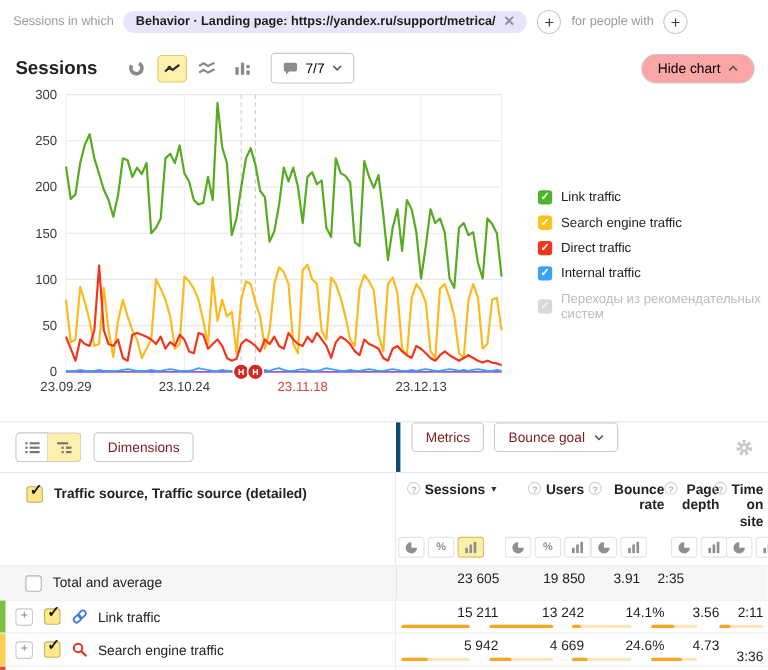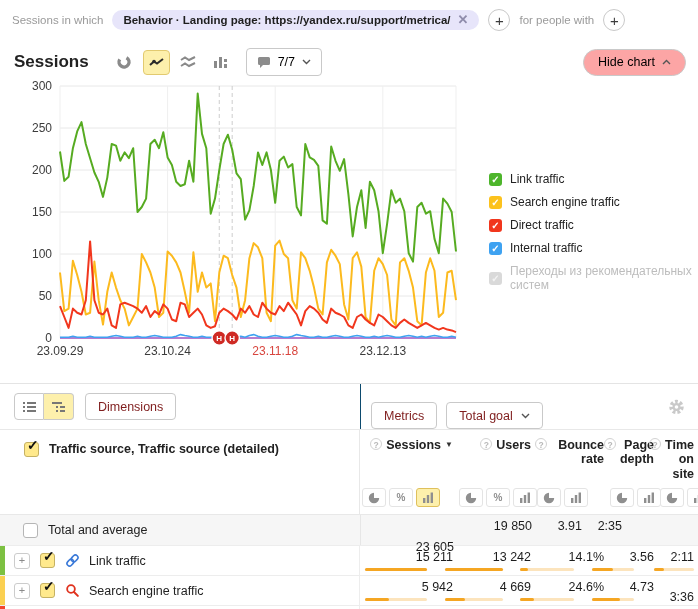--- a/index.html
+++ b/index.html
@@ -34,21 +34,21 @@
   .legend{position:absolute;left:489px;top:96px;list-style:none;margin:0;padding:0}
   .legend li{display:flex;align-items:center;gap:8px;margin-bottom:9px;font-size:12px;cursor:pointer}
   .swatch{width:13px;height:13px;border-radius:3px;color:#fff;font-size:10px;line-height:13px;
         text-align:center;flex:0 0 13px;font-weight:bold}
   .legend li.off{color:#bdbdbd}
 
   
   .table-section{border-top:1px solid #e4e4e4}
   .tb{display:flex;align-items:stretch}
   .tb-left{width:360px;box-sizing:border-box;display:flex;align-items:center;gap:11px;padding:9px 0 9px 14px}
-  .tb-right{flex:1;border-left:1px solid #0c4a6e;display:flex;align-items:flex-end;gap:9px;
+  .tb-right{flex:1;border-left:4px solid #0c4a6e;display:flex;align-items:flex-start;gap:9px;
         padding-left:10px;position:relative}
   .seg{display:flex}
   .seg .icon-btn{border:1px solid #c9c9c9;border-radius:0;width:30px;height:27px;background:#fff}
   .seg .icon-btn:first-child{border-radius:4px 0 0 4px}
   .seg .icon-btn:last-child{border-radius:0 4px 4px 0;border-left:none}
   .seg .icon-btn.sel{background:#fdf0ac}
   .btn{border:1px solid #c9c9c9;border-radius:4px;background:#fff;height:27px;padding:0 12px;
         font-size:12.5px;font-family:inherit;cursor:pointer;display:inline-flex;align-items:center;gap:8px;color:#7f1d1d}
   .gear{position:absolute;right:13px;top:50%;transform:translateY(-50%);cursor:pointer;display:flex}
 
@@ -238,21 +238,21 @@
               <rect x="5" y="9" width="2" height="2" fill="#777"></rect>
                 <rect x="9" y="9" width="5" height="2" fill="#777"></rect>
             </svg>
           </button>
         </span>
         <button class="btn">Dimensions</button>
       </div>
       <div class="tb-right">
         <button class="btn">Metrics</button>
         <button class="btn">
-          <span>Total goal</span>
+          <span>Bounce goal</span>
           <svg width="9" height="6" viewBox="0 0 9 6">
             <path d="M1 1 L4.5 4.5 L8 1" fill="none" stroke="#555" stroke-width="1.4"></path>
           </svg>
         </button>
         <span class="gear">
           <svg width="17" height="17" viewBox="0 0 17 17">
             <circle cx="8.5" cy="8.5" r="5.2" fill="none" stroke="#c9c9c9" stroke-width="4" stroke-dasharray="2.6 1.9"></circle>
             <circle cx="8.5" cy="8.5" r="4" fill="#c9c9c9"></circle>
             <circle cx="8.5" cy="8.5" r="1.8" fill="#fff"></circle>
           </svg>
@@ -375,21 +375,21 @@
     </div>
 
     <div id="rows">
         <div class="trow total">
           <div class="trow-left">
             <span style="margin-left: 13px;"></span>
             <span class="cb"></span>
             <span class="row-label">Total and average</span>
           </div>
           <div class="trow-right">
-            <div class="cell" style="width: 97px; margin-top: 21px;">
+            <div class="cell" style="width: 97px;">
               <span class="val">23 605</span>
             </div>
             <div class="cell" style="width: 78px;">
               <span class="val">19 850</span>
             </div>
             <div class="cell" style="width: 50px;">
               <span class="val">3.91</span>
             </div>
             <div class="cell" style="width: 40px;">
               <span class="val">2:35</span>

